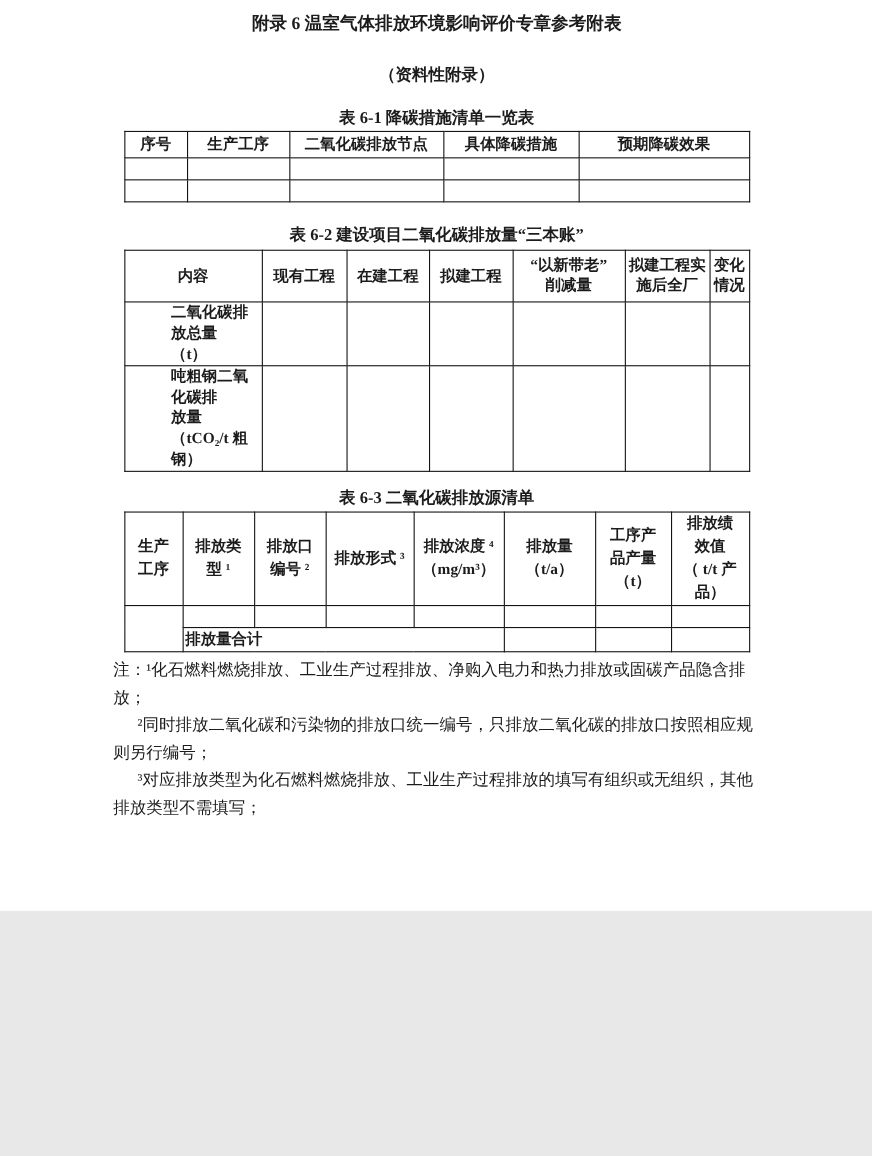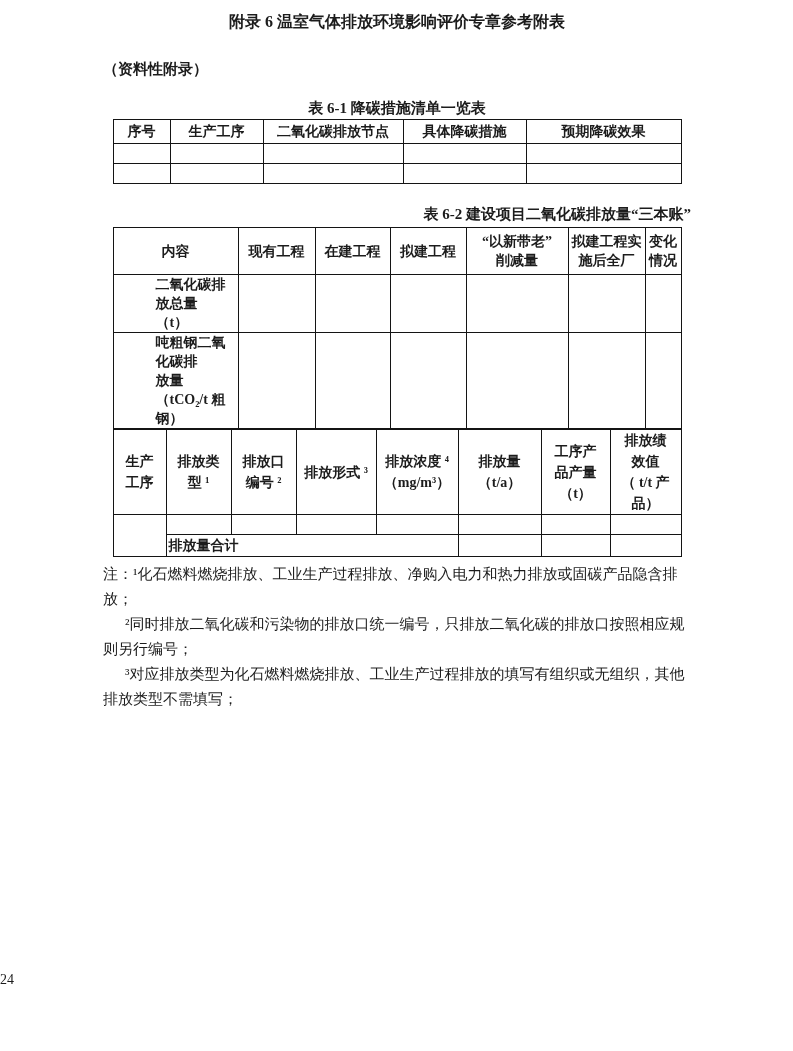--- a/index.html
+++ b/index.html
@@ -3,52 +3,52 @@
 <meta charset="utf-8">
 <style>
   html,body{margin:0;padding:0;}
   body{
     background:#e8e8e8;
     font-family:"Liberation Serif","DejaVu Serif",serif;
     color:#1c1c1c;
   }
   .page{
     position:relative;
-    width:793px;height:1051px;
+    width:793px;height:828px;
     background:#ffffff;
     margin:0 auto;
     overflow:hidden;
   }
   .content{
     position:absolute;
     left:103px;top:0;
     width:588px;
   }
   .doc-title{
     margin:12px 0 0 0;
     text-align:center;
     font-size:16px;
     font-weight:bold;
     line-height:20px;
   }
   .doc-subtitle{
     margin:28px 0 0 0;
-    text-align:left;
+    text-align:center;
     font-size:15px;
     font-weight:bold;
     line-height:18px;
   }
   .tbl-caption{
     text-align:center;
     font-size:15px;
     font-weight:bold;
     line-height:17px;
   }
   .cap1{margin:22px 0 2px 0;text-align:center;}
-  .cap2{margin:22px 0 4px 0;text-align:right;}
+  .cap2{margin:22px 0 4px 0;}
   .cap3{margin:16px 0 3px 0;}
   table{
     border-collapse:collapse;
     table-layout:fixed;
     margin:0 auto;
     width:568px;
   }
   th,td{
     border:1px solid #141414;
     font-size:14px;
@@ -164,20 +164,21 @@
         <td></td>
         <td></td>
         <td></td>
         <td></td>
         <td></td>
         <td></td>
       </tr>
     </tbody>
       </table>
 
+    <div class="tbl-caption cap3">表 6-3 二氧化碳排放源清单</div>
     <table class="t3">
       <colgroup>
         <col style="width:53px">
           <col style="width:65px">
           <col style="width:65px">
           <col style="width:80px">
           <col style="width:82px">
           <col style="width:83px">
           <col style="width:69px">
           <col style="width:71px">

